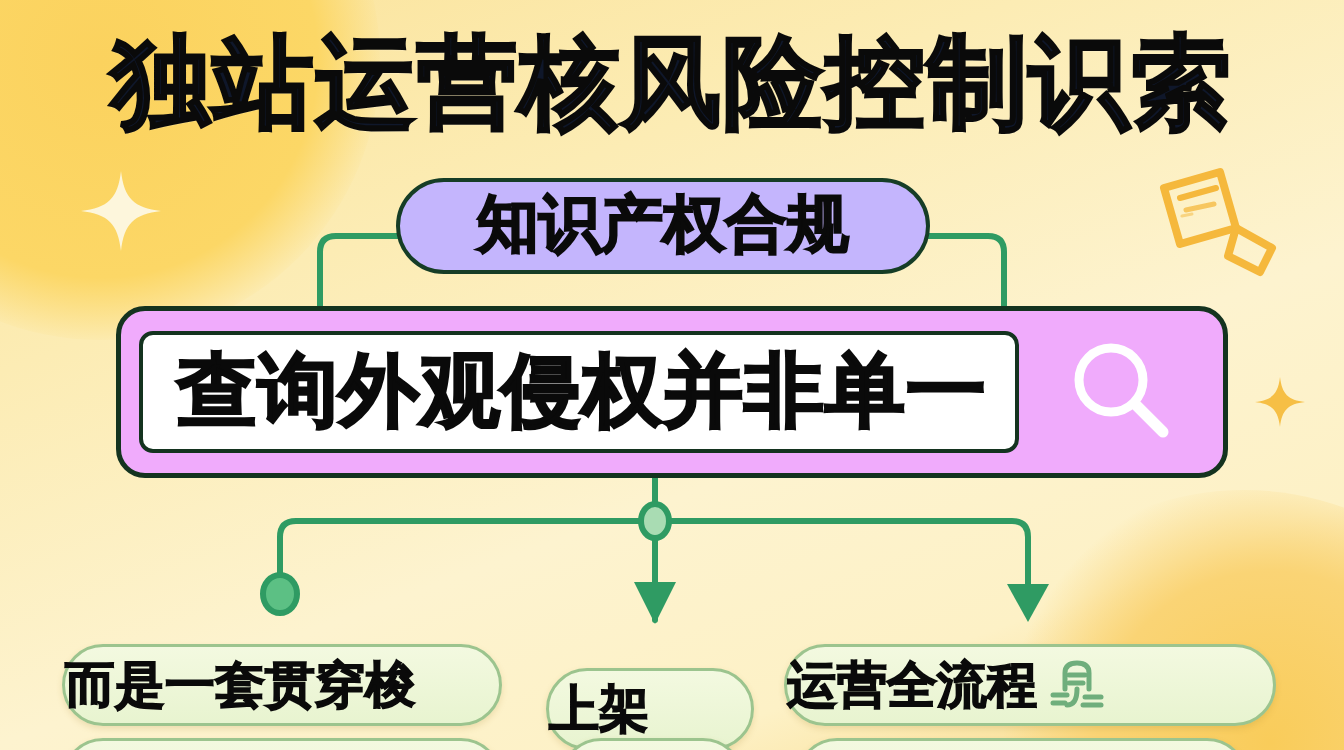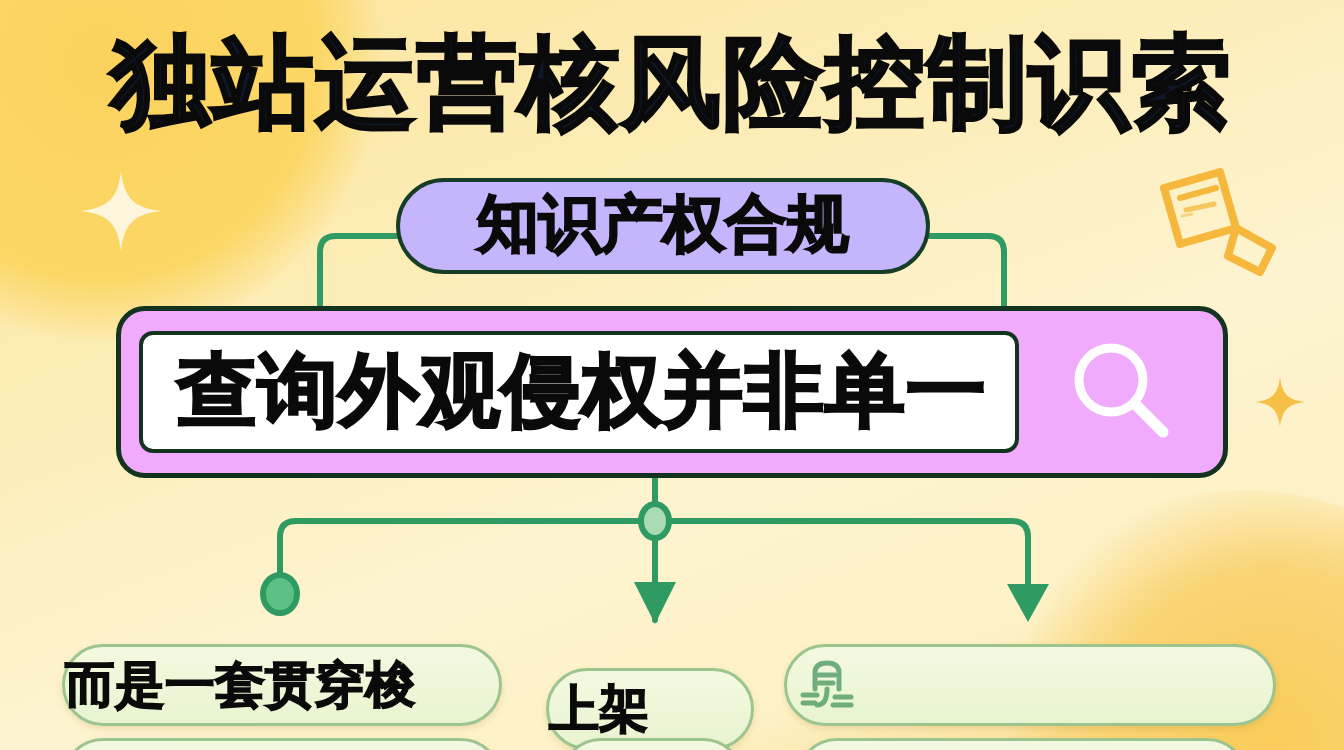--- a/index.html
+++ b/index.html
@@ -118,20 +118,21 @@
   </div>
 </div>
 
 <div class="chip" style="left:62px;top:644px;width:440px;">
   <span>而是一套贯穿梭</span>
 </div>
 <div class="chip" style="left:546px;top:668px;width:208px;">
   <span>上架</span>
 </div>
 <div class="chip" style="left:784px;top:644px;width:492px;">
+  <span>运营全流程</span>
   <span class="chip-icon">
     <svg width="56" height="56" viewBox="0 0 56 56">
       <g fill="none" stroke="#6fae7c" stroke-width="5" stroke-linecap="round">
         <path d="M16 32 L16 16 Q16 6 28 6 Q40 6 40 16 L40 32"></path>
         <line x1="20" y1="18" x2="36" y2="18"></line>
         <line x1="20" y1="26" x2="34" y2="26"></line>
         <path d="M28 32 Q28 48 18 48"></path>
         <line x1="4" y1="38" x2="18" y2="38"></line>
         <line x1="4" y1="46" x2="16" y2="46"></line>
         <line x1="36" y1="40" x2="52" y2="40"></line>

